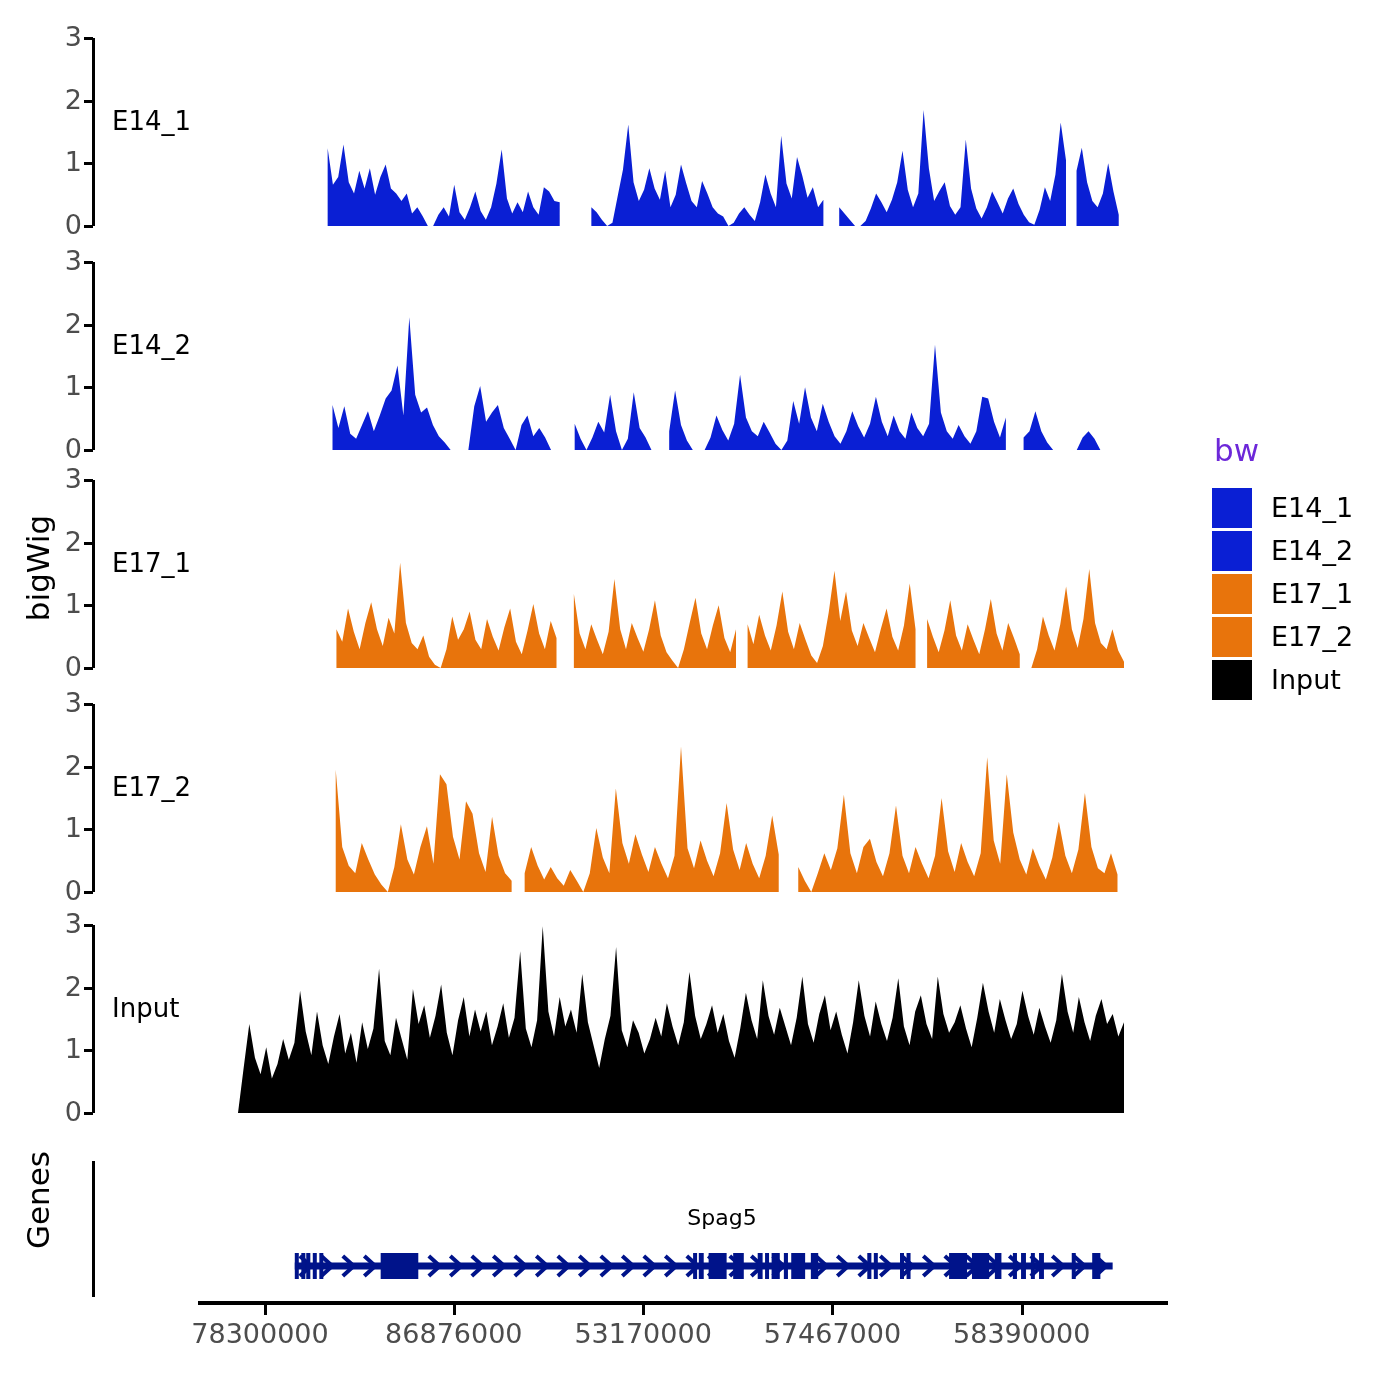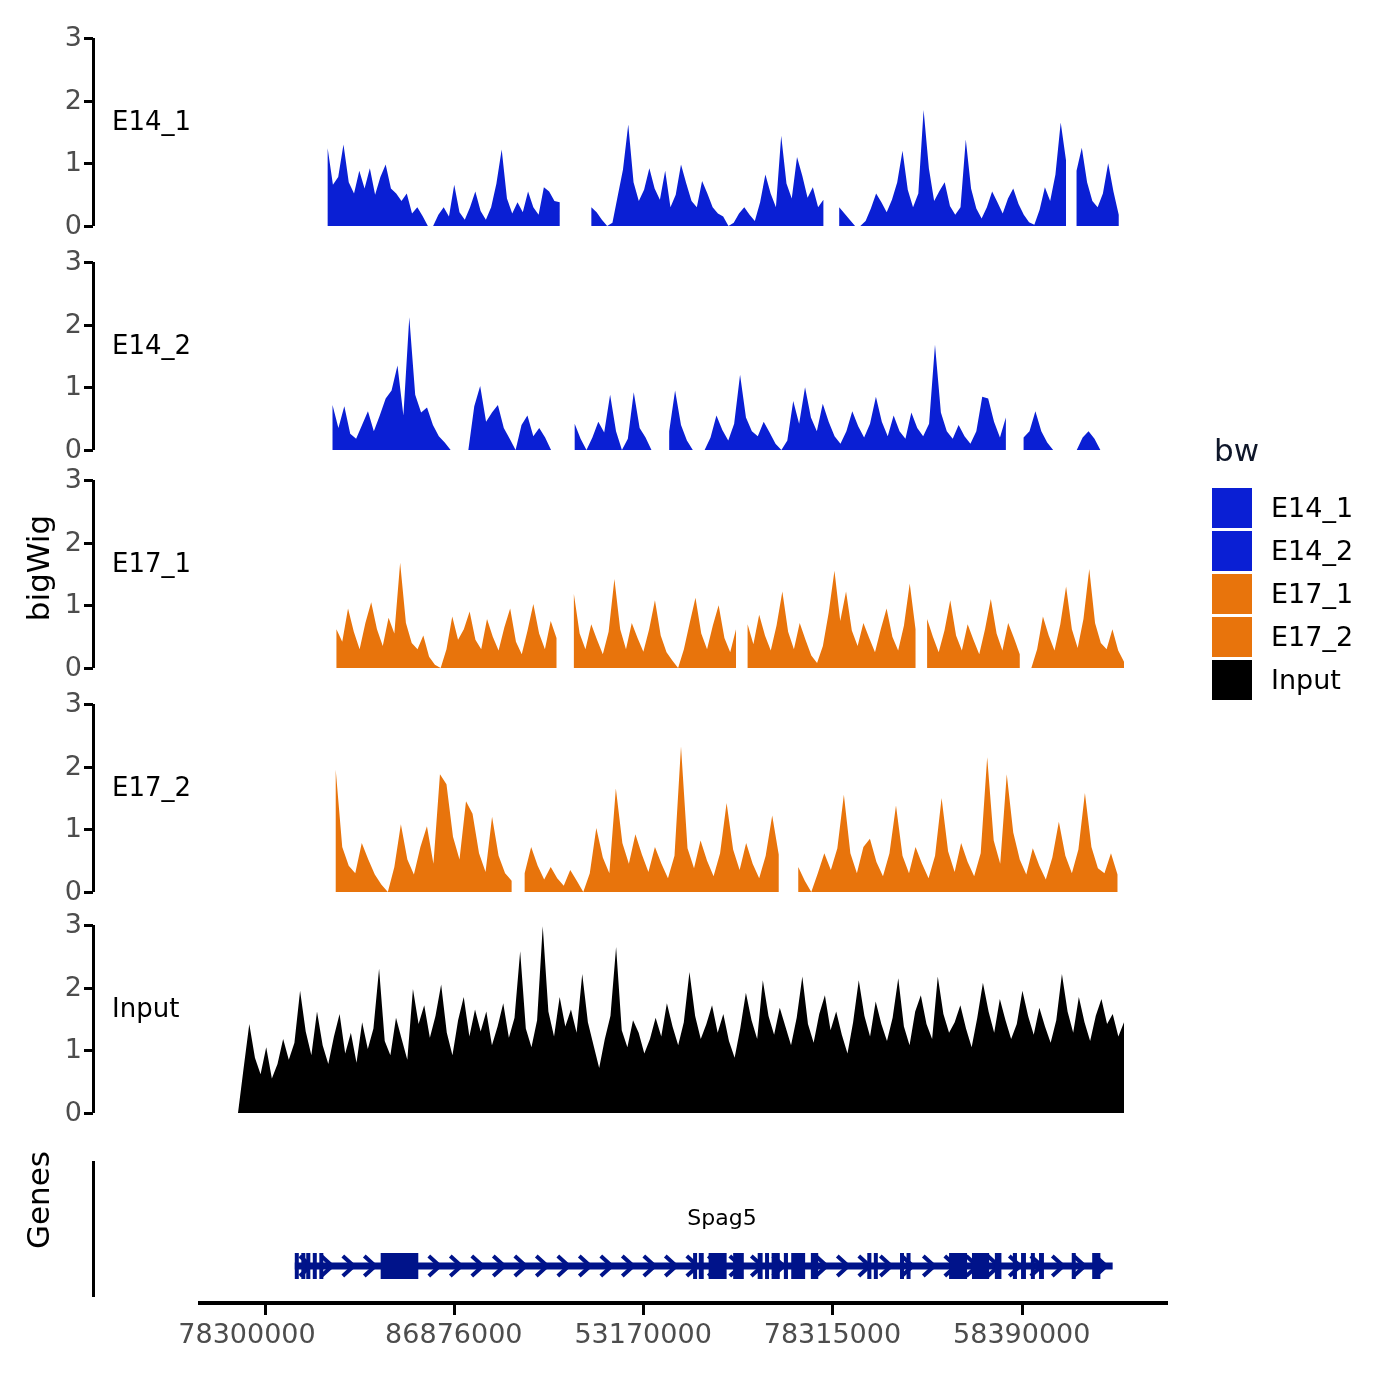--- a/index.html
+++ b/index.html
@@ -99,21 +99,21 @@
   }
 
   
   .legend {
     position: absolute;
     left: 1212px;
     top: 432px;
   }
   .legend-title {
     font-size: 31px;
-    color: #0f172a;
+    color: #6d28d9;
     margin-bottom: 18px;
     padding-left: 2px;
   }
   .legend-row {
     display: flex;
     align-items: center;
     height: 43px;
   }
   .legend-swatch {
     width: 40px; height: 40px;
@@ -283,27 +283,27 @@
       <rect x="1021.0422564102564" y="1253" width="4.907076923076923" height="26" fill="#00138a"></rect>
       <rect x="1030.8564102564103" y="1253" width="4" height="26" fill="#00138a"></rect>
       <rect x="1039.0348717948718" y="1253" width="4.907076923076923" height="26" fill="#00138a"></rect>
       <rect x="1071.7487179487177" y="1253" width="4" height="26" fill="#00138a"></rect>
       <rect x="1092.1948717948717" y="1253" width="8.178461538461539" height="26" fill="#00138a"></rect>
     </svg>
 
   <div class="xaxis-line"></div>
   <div id="xticks">
       <div class="xtick" style="left: 263.504px;"></div>
-      <div class="xtick-label" style="left: 247px;">78300000</div>
+      <div class="xtick-label" style="left: 260px;">78300000</div>
       <div class="xtick" style="left: 452.821px;"></div>
       <div class="xtick-label" style="left: 453.821px;">86876000</div>
       <div class="xtick" style="left: 642.137px;"></div>
       <div class="xtick-label" style="left: 643.137px;">53170000</div>
       <div class="xtick" style="left: 831.453px;"></div>
-      <div class="xtick-label" style="left: 832.453px;">78315000</div>
+      <div class="xtick-label" style="left: 832.453px;">57467000</div>
       <div class="xtick" style="left: 1020.77px;"></div>
       <div class="xtick-label" style="left: 1021.77px;">58390000</div>
     </div>
 
   <div class="legend">
     <div class="legend-title">bw</div>
     <div id="legend-rows">
         <div class="legend-row">
           <div class="legend-swatch" style="background: rgb(10, 31, 212);"></div>
           <div class="legend-label">E14_1</div>

